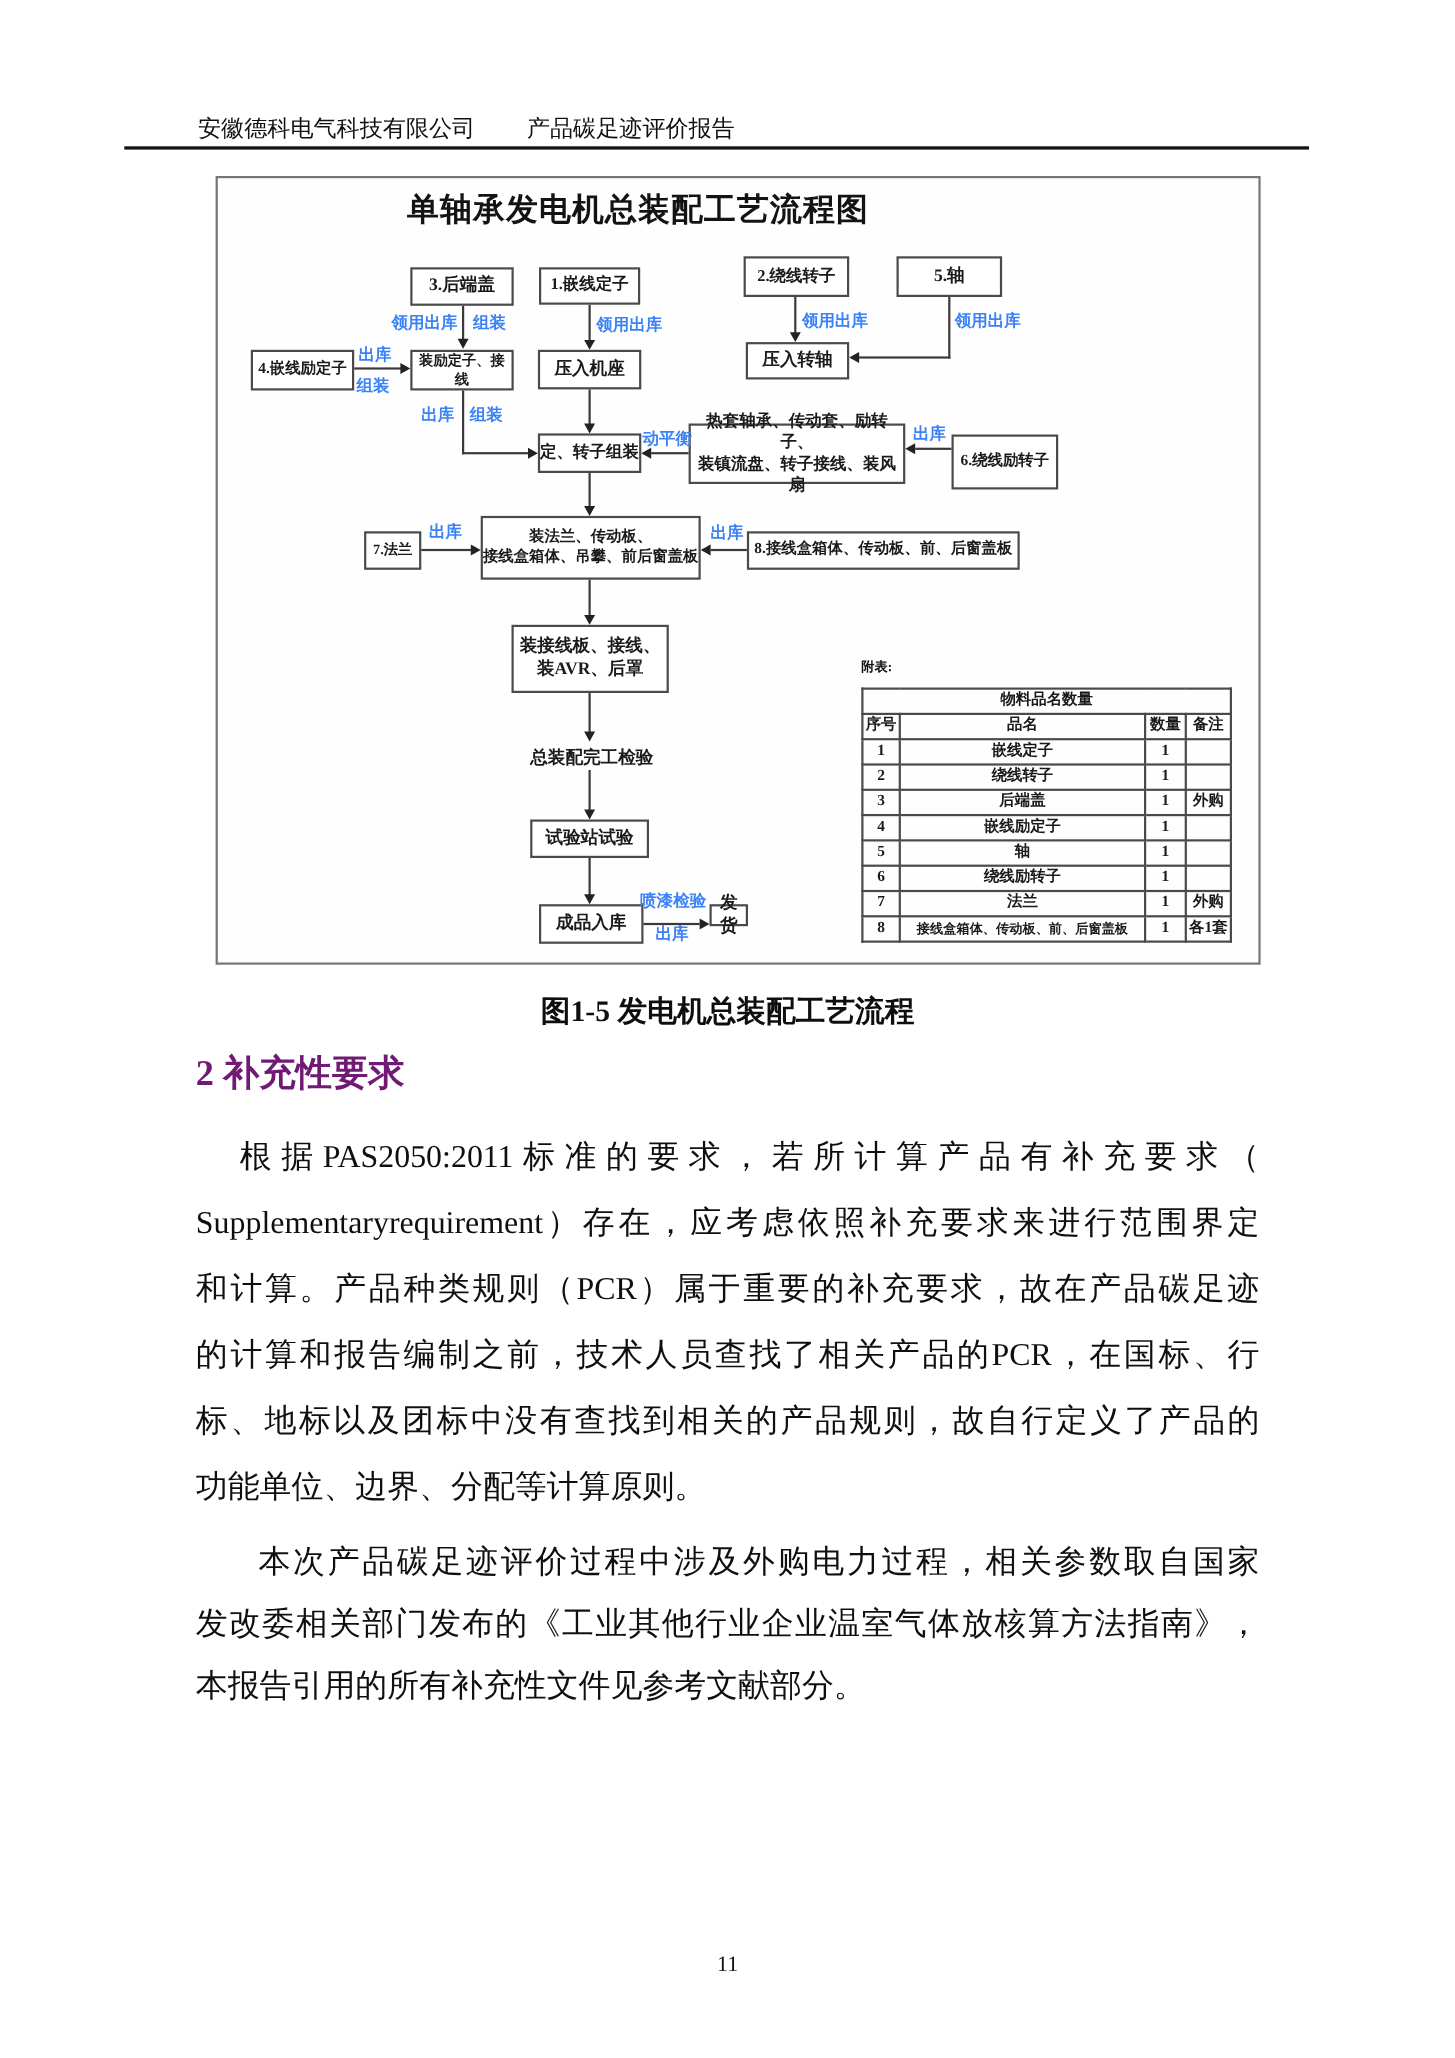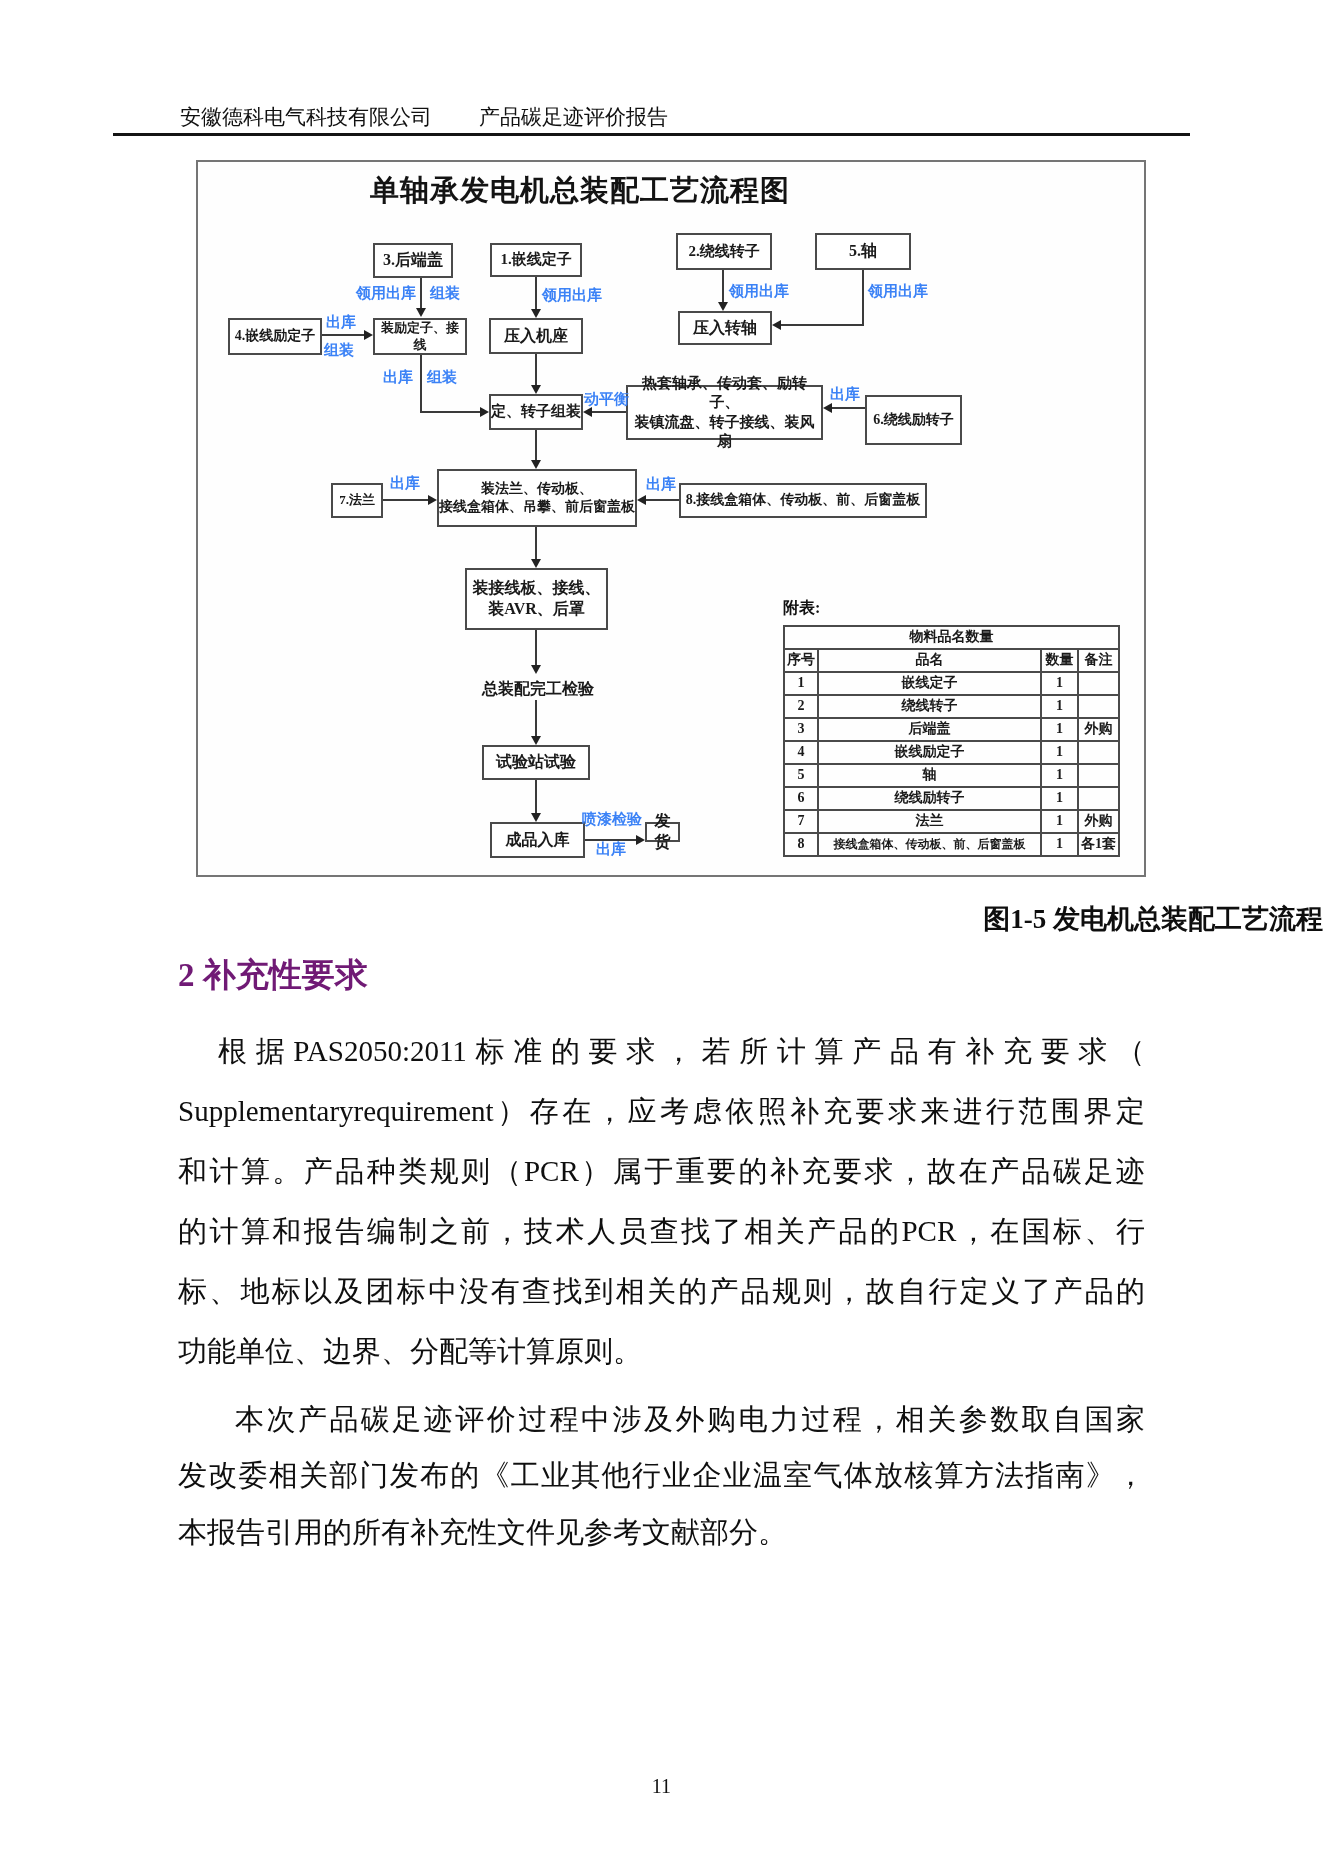--- a/index.html
+++ b/index.html
@@ -17,43 +17,43 @@
   .fbox{position:absolute;border:2px solid #4a4a4a;background:#fff;display:flex;align-items:center;justify-content:center;
         text-align:center;font-weight:bold;font-size:16px;color:#1a1a1a;white-space:pre-line;line-height:1.3;box-sizing:border-box;}
   .ftext{position:absolute;font-weight:bold;font-size:16px;color:#1a1a1a;white-space:nowrap;}
   .flabel{position:absolute;font-weight:bold;font-size:15px;color:#3b82f6;white-space:nowrap;}
   .ln{position:absolute;background:#3a3a3a;}
   .ad,.ar,.al{position:absolute;width:0;height:0;}
   .ad{border-left:5px solid transparent;border-right:5px solid transparent;border-top:9px solid #222;}
   .ar{border-top:5px solid transparent;border-bottom:5px solid transparent;border-left:9px solid #222;}
   .al{border-top:5px solid transparent;border-bottom:5px solid transparent;border-right:9px solid #222;}
   
-  .note{left:783px;top:598px;font-size:16px;font-weight:bold;}
+  .note{left:783px;top:598px;font-size:12px;font-weight:bold;}
   table.apx{position:absolute;left:783px;top:625px;width:335px;border-collapse:collapse;table-layout:fixed;}
   table.apx th,table.apx td{border:2px solid #4a4a4a;height:21px;padding:0;font-size:14px;font-weight:bold;
         text-align:center;line-height:1.05;color:#1a1a1a;overflow:hidden;white-space:nowrap;}
   
-  .caption{left:0;top:901px;width:1323px;text-align:right;font-size:27px;font-weight:bold;color:#0e0e0e;}
+  .caption{left:0;top:901px;width:1323px;text-align:center;font-size:27px;font-weight:bold;color:#0e0e0e;}
   .sec-head{left:178px;top:953px;font-size:33px;font-weight:bold;color:#701a75;}
   .bline{position:absolute;left:178px;width:967px;font-size:29px;color:#0f0f0f;box-sizing:border-box;
          text-align:justify;text-align-last:justify;}
   .bline-end{text-align-last:left;}
   .pagenum{left:0;top:1775px;width:1323px;text-align:center;font-size:20px;color:#101010;}
 </style>
 </head>
 <body>
 
 <div class="abs hdr-left">安徽德科电气科技有限公司</div>
 <div class="abs hdr-right">产品碳足迹评价报告</div>
 <div class="abs hdr-rule"></div>
 
 <div class="abs fig-frame"></div>
 <div class="abs fig-title">单轴承发电机总装配工艺流程图</div>
 
-<div class="fbox" style="left:373px;top:243px;width:80px;height:35px">3.后端盖</div>
+<div class="fbox" style="left:373px;top:243px;width:94px;height:35px">3.后端盖</div>
 <div class="fbox" style="left:490px;top:243px;width:92px;height:34px;font-size:15px">1.嵌线定子</div>
 <div class="fbox" style="left:676px;top:233px;width:96px;height:37px;font-size:15px">2.绕线转子</div>
 <div class="fbox" style="left:815px;top:233px;width:96px;height:37px">5.轴</div>
 <div class="fbox" style="left:228px;top:318px;width:94px;height:37px;font-size:14px">4.嵌线励定子</div>
 <div class="fbox" style="left:373px;top:318px;width:94px;height:37px;font-size:13px">装励定子、接线</div>
 <div class="fbox" style="left:489px;top:318px;width:94px;height:36px">压入机座</div>
 <div class="fbox" style="left:678px;top:311px;width:94px;height:34px">压入转轴</div>
 <div class="fbox" style="left:626px;top:385px;width:197px;height:55px;font-size:15px">热套轴承、传动套、励转子、
 装镇流盘、转子接线、装风扇</div>
 <div class="fbox" style="left:865px;top:395px;width:97px;height:50px;font-size:14px">6.绕线励转子</div>

